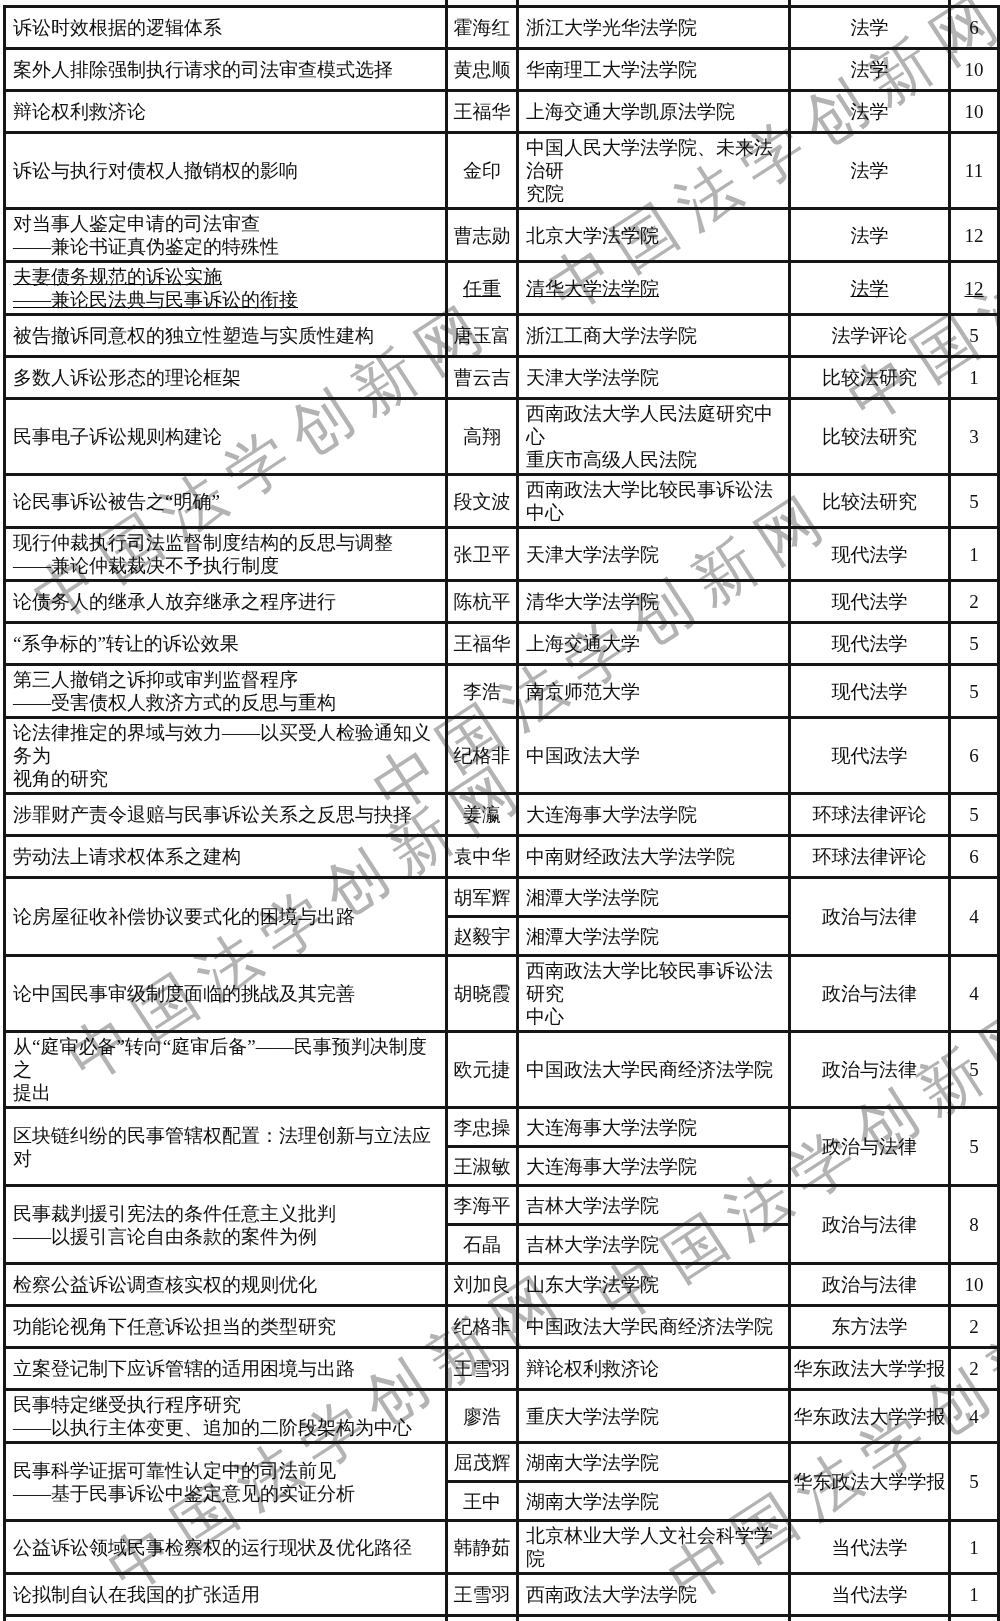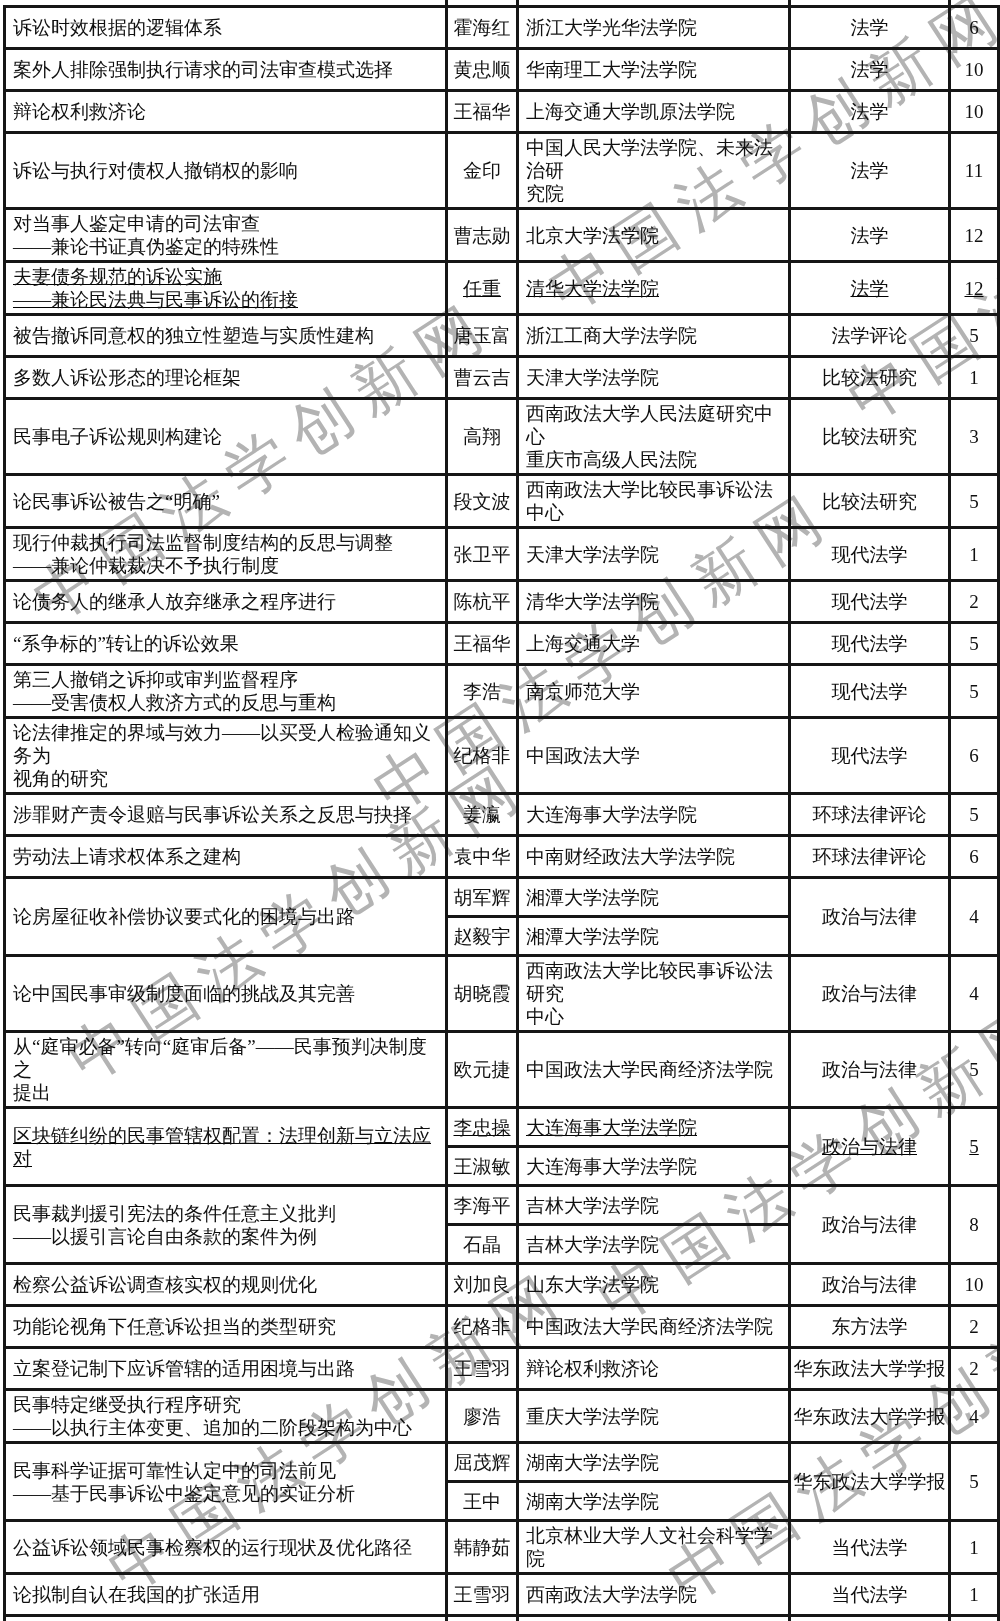--- a/index.html
+++ b/index.html
@@ -209,21 +209,21 @@
         <td class="c">4</td>
       </tr>
       <tr style="height: 50px; margin-top: 25px;">
         <td class="l">从“庭审必备”转向“庭审后备”——民事预判决制度之
 提出</td>
         <td class="c">欧元捷</td>
         <td class="l">中国政法大学民商经济法学院</td>
         <td class="c">政治与法律</td>
         <td class="c">5</td>
       </tr>
-      <tr style="height: 39px; text-decoration: underline;">
+      <tr style="height: 39px;">
         <td class="l" rowspan="2">区块链纠纷的民事管辖权配置：法理创新与立法应对</td>
         <td class="c">李忠操</td>
         <td class="l">大连海事大学法学院</td>
         <td class="c" rowspan="2">政治与法律</td>
         <td class="c" rowspan="2">5</td>
       </tr>
       <tr style="height: 39px;">
         <td class="c">王淑敏</td>
         <td class="l">大连海事大学法学院</td>
       </tr>

